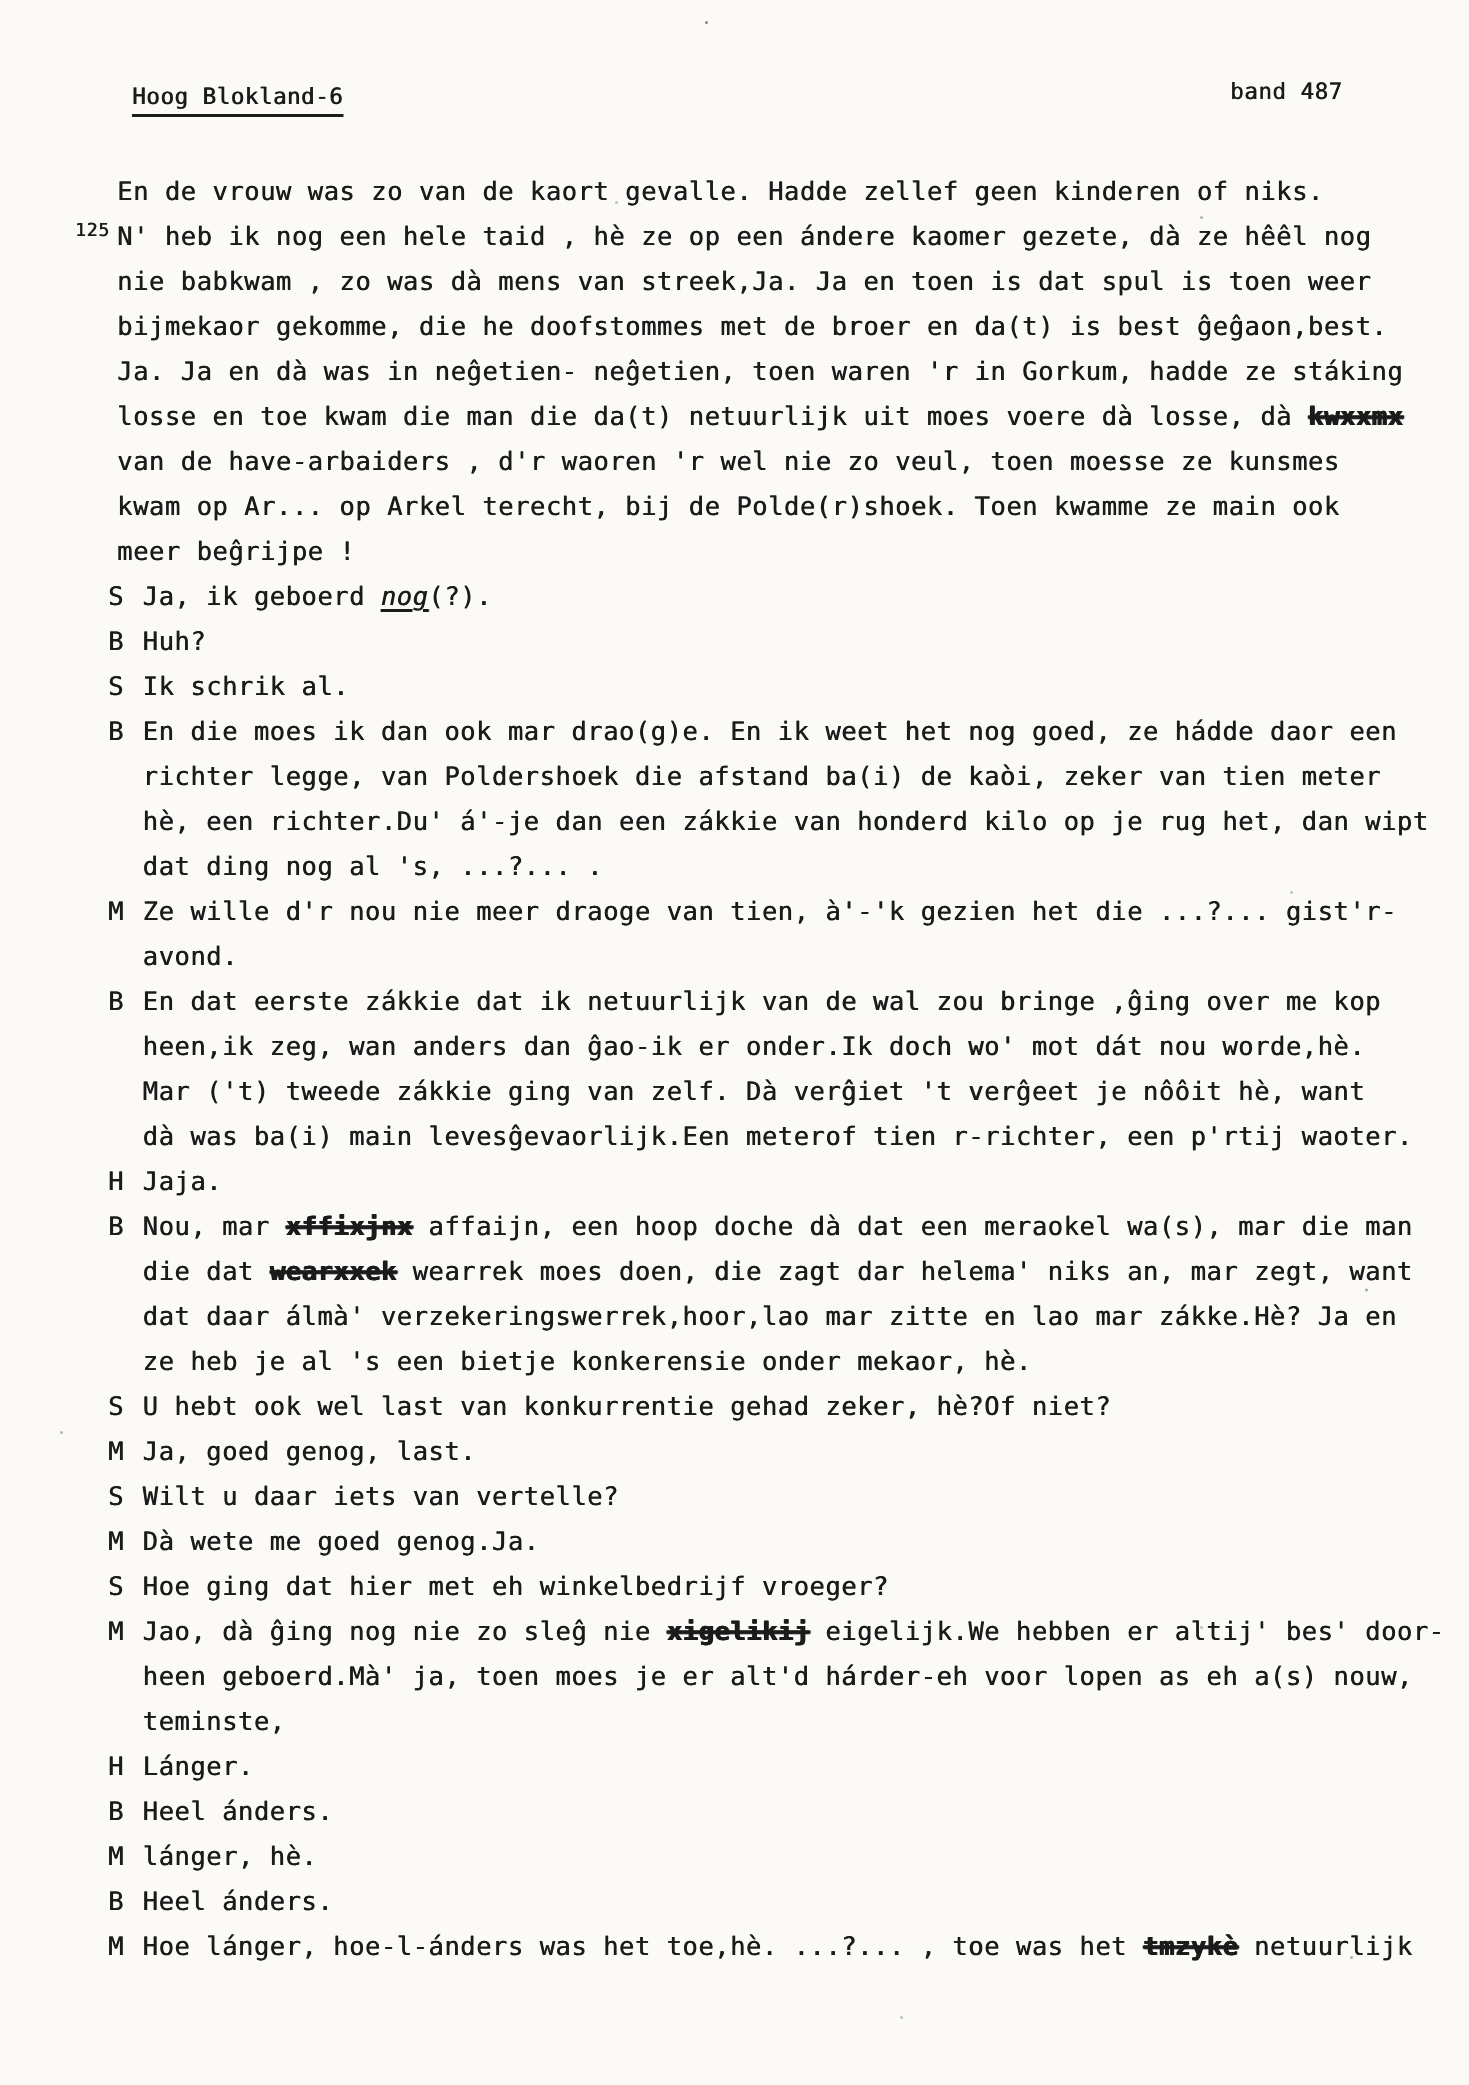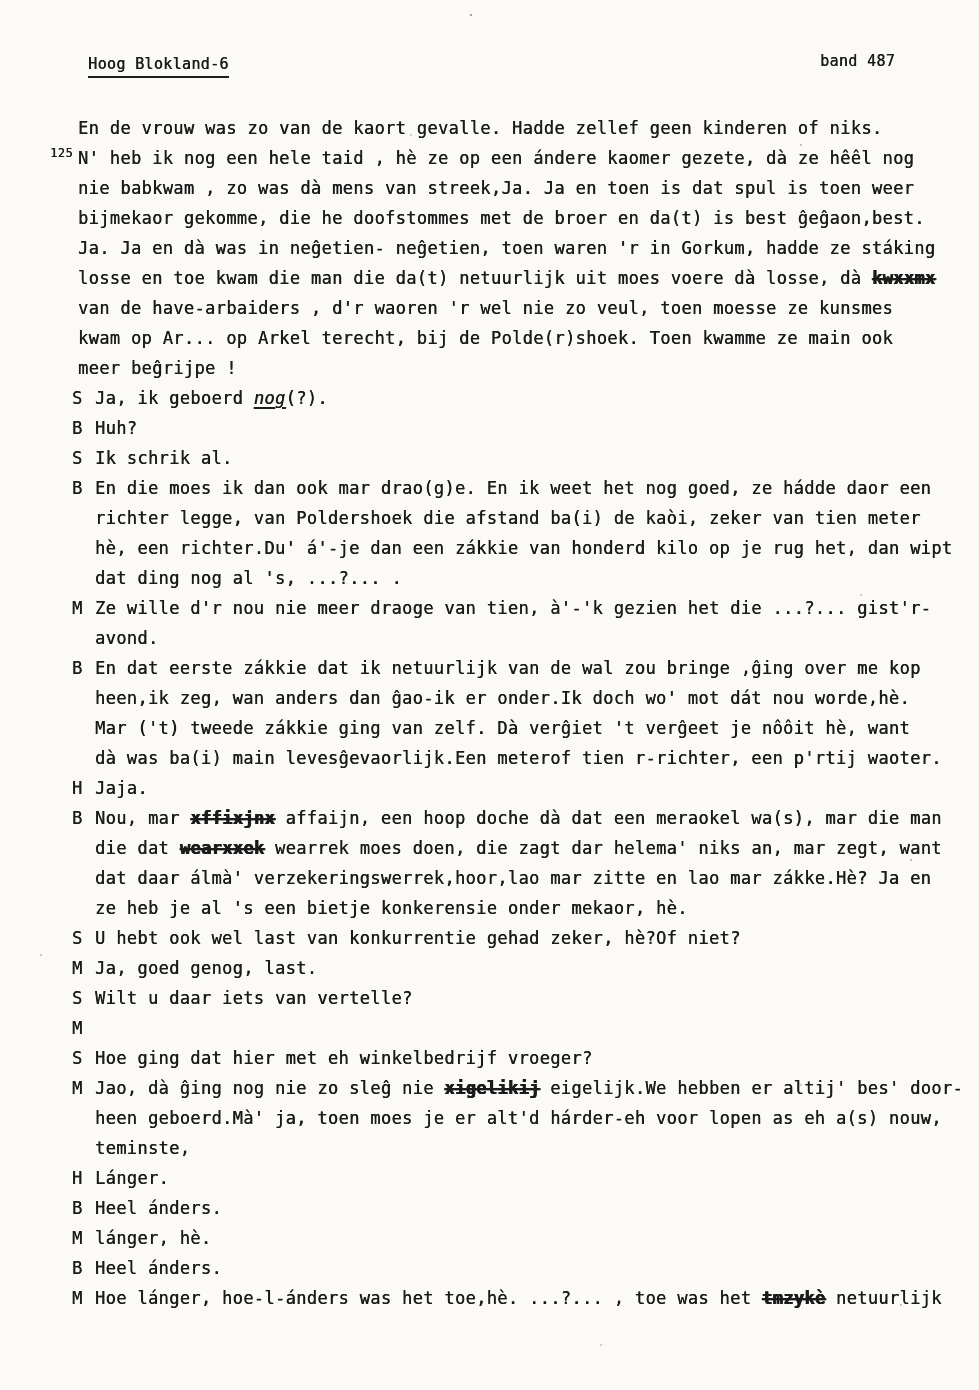--- a/index.html
+++ b/index.html
@@ -101,21 +101,21 @@
       <div class="line c"><span class="spk"> </span><span class="txt"><span>Mar ('t) tweede zákkie ging van zelf. Dà verĝiet 't verĝeet je nôôit hè, want</span></span></div>
       <div class="line c"><span class="spk"> </span><span class="txt"><span>dà was ba(i) main levesĝevaorlijk.Een meterof tien r-richter, een p'rtij waoter.</span></span></div>
       <div class="line d"><span class="spk">H</span><span class="txt"><span>Jaja.</span></span></div>
       <div class="line d"><span class="spk">B</span><span class="txt"><span>Nou, mar </span><span class="struck">xffixjnx</span><span> affaijn, een hoop doche dà dat een meraokel wa(s), mar die man</span></span></div>
       <div class="line c"><span class="spk"> </span><span class="txt"><span>die dat </span><span class="struck">wearxxek</span><span> wearrek moes doen, die zagt dar helema' niks an, mar zegt, want</span></span></div>
       <div class="line c"><span class="spk"> </span><span class="txt"><span>dat daar álmà' verzekeringswerrek,hoor,lao mar zitte en lao mar zákke.Hè? Ja en</span></span></div>
       <div class="line c"><span class="spk"> </span><span class="txt"><span>ze heb je al 's een bietje konkerensie onder mekaor, hè.</span></span></div>
       <div class="line d"><span class="spk">S</span><span class="txt"><span>U hebt ook wel last van konkurrentie gehad zeker, hè?Of niet?</span></span></div>
       <div class="line d"><span class="spk">M</span><span class="txt"><span>Ja, goed genog, last.</span></span></div>
       <div class="line d"><span class="spk">S</span><span class="txt"><span>Wilt u daar iets van vertelle?</span></span></div>
-      <div class="line d"><span class="spk">M</span></div>
+      <div class="line d"><span class="spk">M</span><span class="txt"><span>Dà wete me goed genog.Ja.</span></span></div>
       <div class="line d"><span class="spk">S</span><span class="txt"><span>Hoe ging dat hier met eh winkelbedrijf vroeger?</span></span></div>
       <div class="line d"><span class="spk">M</span><span class="txt"><span>Jao, dà ĝing nog nie zo sleĝ nie </span><span class="struck">xigelikij</span><span> eigelijk.We hebben er altij' bes' door-</span></span></div>
       <div class="line c"><span class="spk"> </span><span class="txt"><span>heen geboerd.Mà' ja, toen moes je er alt'd hárder-eh voor lopen as eh a(s) nouw,</span></span></div>
       <div class="line c"><span class="spk"> </span><span class="txt"><span>teminste,</span></span></div>
       <div class="line d"><span class="spk">H</span><span class="txt"><span>Lánger.</span></span></div>
       <div class="line d"><span class="spk">B</span><span class="txt"><span>Heel ánders.</span></span></div>
       <div class="line d"><span class="spk">M</span><span class="txt"><span>lánger, hè.</span></span></div>
       <div class="line d"><span class="spk">B</span><span class="txt"><span>Heel ánders.</span></span></div>
       <div class="line d"><span class="spk">M</span><span class="txt"><span>Hoe lánger, hoe-l-ánders was het toe,hè. ...?... , toe was het </span><span class="struck">tmzykè</span><span> netuurlijk</span></span></div>
     </div>

